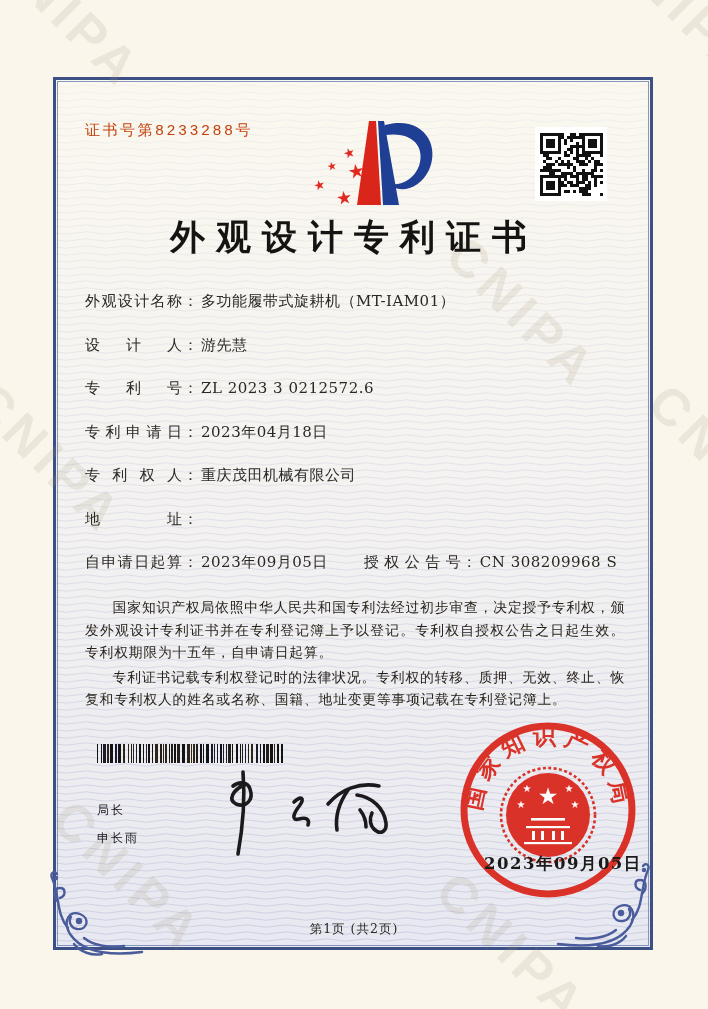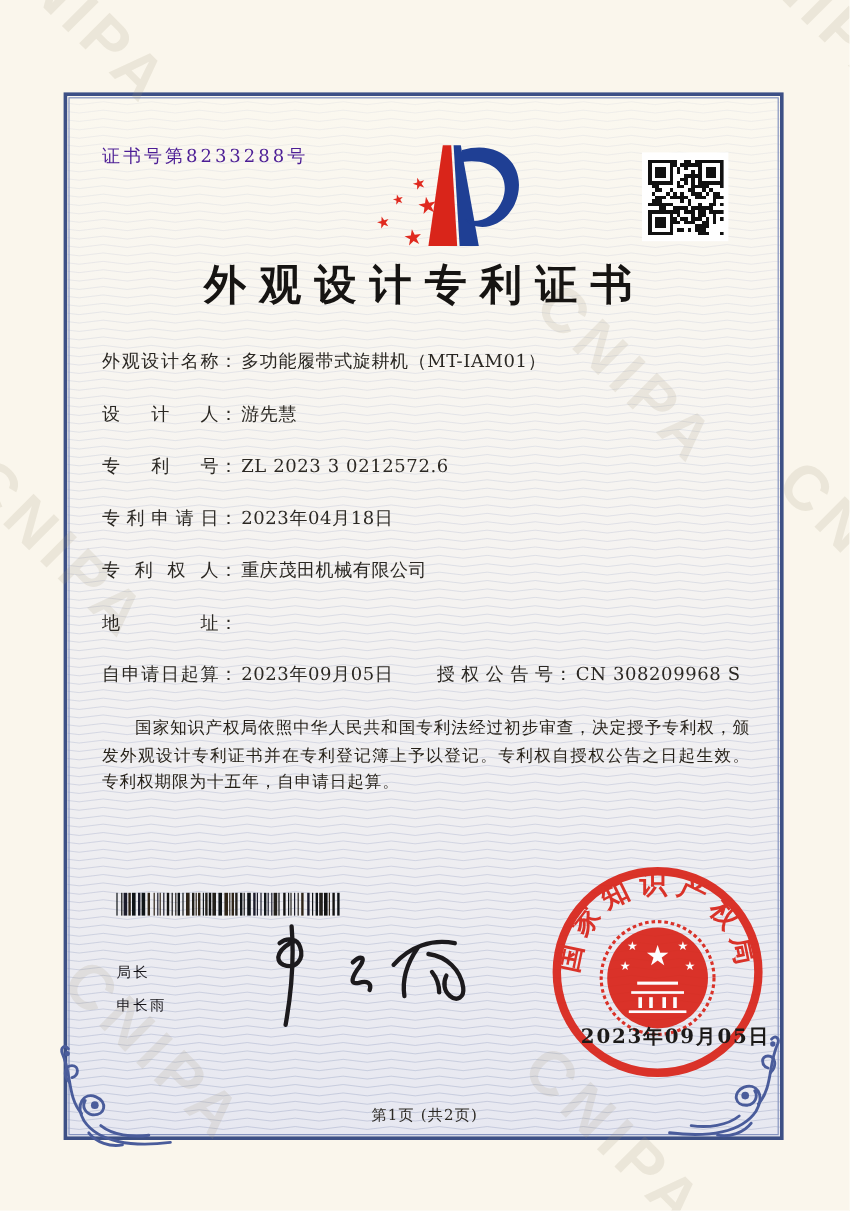--- a/index.html
+++ b/index.html
@@ -14,21 +14,21 @@
 
   
   .frame { position:absolute; z-index:1; left:53px; top:77px; width:600px; height:873px;
            border:3px solid #3d5086;
            background:linear-gradient(180deg,#fbf8ef 0%,#f5f3f1 45%,#e7e8f1 100%); }
   .frame-inner { position:absolute; inset:1px; border:1px solid #8694c0; }
   .waves { position:absolute; inset:0; width:100%; height:100%; }
 
   
   .cert-no { position:absolute; z-index:4; left:85px; top:121px; font-size:15px;
-             letter-spacing:2.5px; color:#4c1d95; }
+             letter-spacing:2.5px; color:#c2410c;font-family:Liberation Mono, monospace; }
   .logo { position:absolute; z-index:4; left:293px; top:113px; }
   .qr-wrap { position:absolute; z-index:4; left:535px; top:127px; width:72px; height:74px;
              background:#ffffff; display:flex; align-items:center; justify-content:center; }
   .title { position:absolute; z-index:4; left:0; top:214px; width:708px; text-align:center;
            font-size:35px; font-weight:700; letter-spacing:11px; color:#161412; }
 
   
   .fields { position:absolute; z-index:4; left:85px; top:292px; width:545px; }
   .frow { display:flex; align-items:flex-start; height:43.5px; font-size:15px; color:#2b2823; }
   .flabel { display:inline-block; width:97px; text-align:justify; text-align-last:justify;
@@ -535,20 +535,21 @@
       <span class="grant-group">
         <span class="flabel">授权公告号</span>
           <span class="fcolon">：</span>
         <span class="fvalue">CN 308209968 S</span>
       </span>
     </div>
   </div>
 
   <div class="paras">
     <p>国家知识产权局依照中华人民共和国专利法经过初步审查，决定授予专利权，颁发外观设计专利证书并在专利登记簿上予以登记。专利权自授权公告之日起生效。专利权期限为十五年，自申请日起算。</p>
+    <p>专利证书记载专利权登记时的法律状况。专利权的转移、质押、无效、终止、恢复和专利权人的姓名或名称、国籍、地址变更等事项记载在专利登记簿上。</p>
   </div>
 
   <div class="barcode" id="barcode">
       <div class="bar" style="width: 1px; background: rgb(16, 20, 24); margin-right: 3px;"></div>
       <div class="bar" style="width: 1px; background: rgb(18, 18, 18); margin-right: 1px;"></div>
       <div class="bar" style="width: 3px; background: rgb(27, 27, 42); margin-right: 1px;"></div>
       <div class="bar" style="width: 2px; background: rgb(46, 36, 24); margin-right: 1px;"></div>
       <div class="bar" style="width: 3px; background: rgb(16, 20, 24); margin-right: 2px;"></div>
       <div class="bar" style="width: 2px; background: rgb(27, 27, 42); margin-right: 1px;"></div>
       <div class="bar" style="width: 3px; background: rgb(16, 20, 24); margin-right: 2px;"></div>

